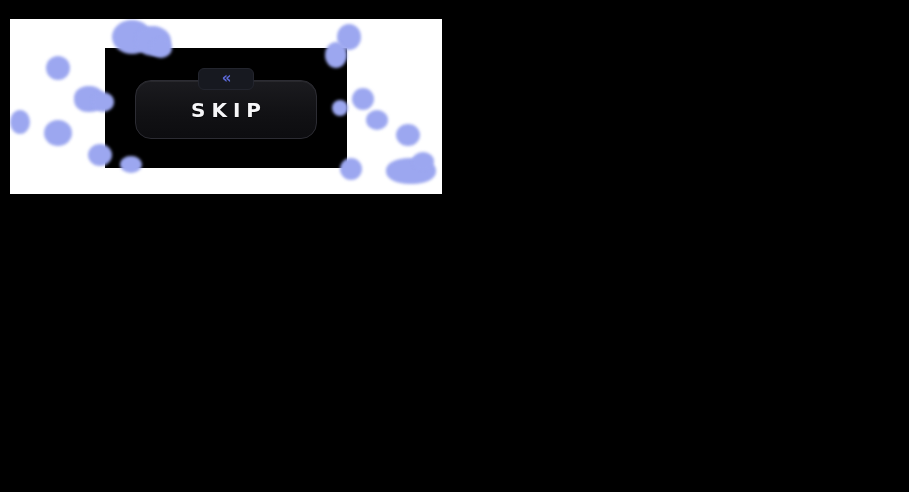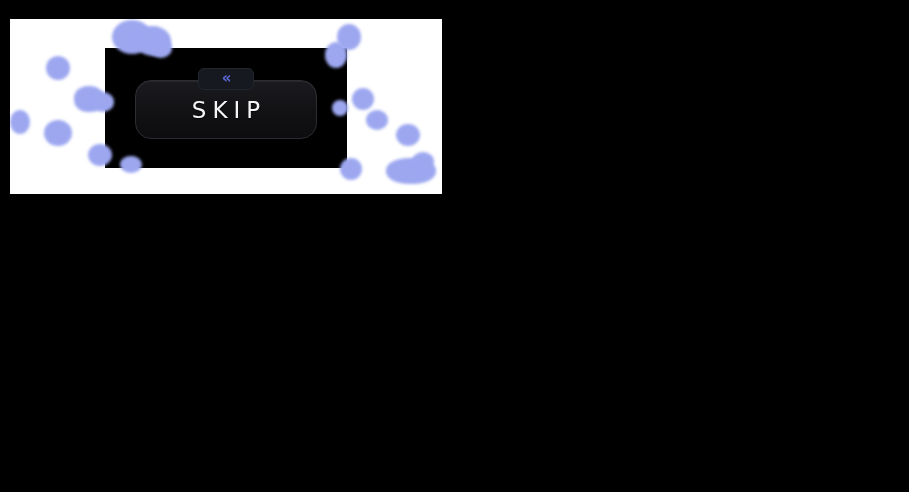--- a/index.html
+++ b/index.html
@@ -34,21 +34,21 @@
   .skip-button{
     position:absolute;left:50%;top:32px;transform:translateX(-50%);
     width:180px;height:57px;border-radius:16px;
     background:linear-gradient(180deg,#1b1b1f 0%,#111114 60%,#0d0d10 100%);
     border:1px solid #2c2c33;
     box-shadow:0 2px 6px rgba(0,0,0,.6), inset 0 1px 0 rgba(255,255,255,.06);
     display:flex;align-items:center;justify-content:center;
     z-index:4;cursor:pointer;
   }
   .skip-button .label{
-    color:#f6f6f8;font-size:23px;font-weight:normal;letter-spacing:6px;
+    color:#f6f6f8;font-size:20px;font-weight:bold;letter-spacing:6px;
     padding-left:6px; 
     text-shadow:0 1px 1px rgba(0,0,0,.8);
   }
 </style>
 </head>
 <body>
 
 <div class="canvas-panel">
 
   <div class="overlay-card">

